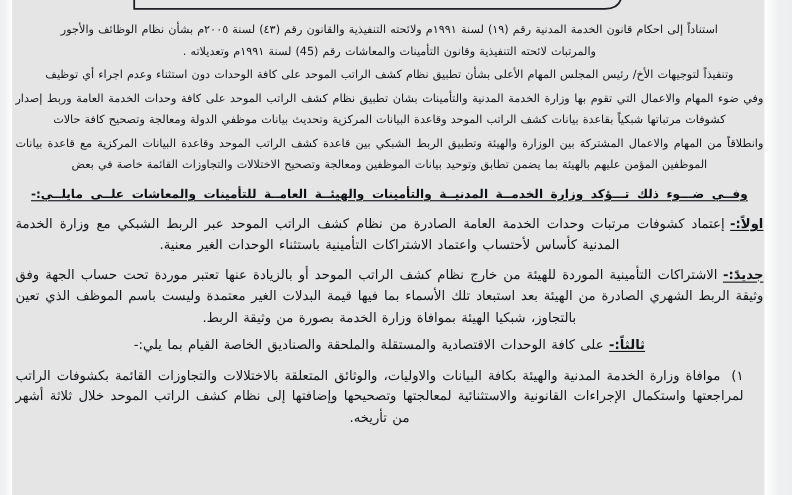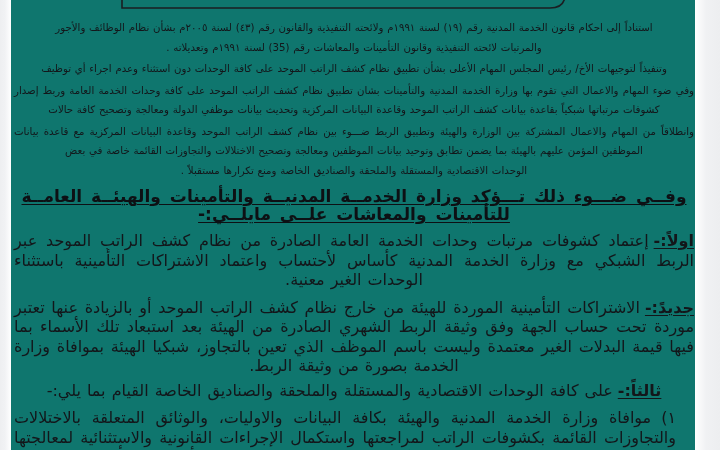--- a/index.html
+++ b/index.html
@@ -13,21 +13,21 @@
     height: 450px;
     overflow: hidden;
     font-family: "DejaVu Sans", "Liberation Sans", sans-serif;
   }
 
   
   #scan-page {
     position: relative;
     width: 720px;
     height: 450px;
-    background: #0f766e;
+    background: #e5e5e5;
     overflow: hidden;
   }
 
   
   .edge-band {
     position: absolute;
     top: 0;
     height: 450px;
     pointer-events: none;
   }
@@ -81,36 +81,36 @@
   }
 
   .para .tail {
     display: block;
     text-align: center;
   }
 
   
   .heading-line {
     margin: 7px 0 8px 0;
-    font-size: 17px;
+    font-size: 11px;
     font-weight: bold;
     line-height: 18px;
     text-align: center;
     letter-spacing: 0.9px;
     word-spacing: 3px;
     text-decoration: underline;
     text-underline-offset: 2px;
     text-decoration-thickness: 1px;
     color: #0d1014;
   }
 
   
   .clause {
     margin: 0 0 3px 0;
-    font-size: 16px;
+    font-size: 12px;
     line-height: 19.5px;
     text-align: justify;
     text-align-last: center;
     word-spacing: 1px;
   }
   .clause .ordinal {
     font-weight: bold;
     text-decoration: underline;
     text-underline-offset: 2px;
     text-decoration-thickness: 1px;
@@ -152,33 +152,32 @@
 
   <div id="letterhead-frame">
     <svg viewBox="0 0 450 14" preserveAspectRatio="none" aria-hidden="true">
       <path d="M 2 -6 L 2 10 L 430 10 Q 444 10 445 -2 L 445 -8" fill="none" stroke="#1b1e22" stroke-width="1.6" stroke-linecap="square"></path>
     </svg>
   </div>
 
   <div id="doc-body">
 
     <p class="para"><span>استناداً إلى احكام قانون الخدمة المدنية رقم (١٩) لسنة ١٩٩١م ولائحته التنفيذية والقانون رقم (٤٣) لسنة ٢٠٠٥م بشأن نظام الوظائف والأجور</span>
-      <span class="tail">والمرتبات لائحته التنفيذية وقانون التأمينات والمعاشات رقم (35) لسنة ١٩٩١م وتعديلاته .</span>
+      <span class="tail">والمرتبات لائحته التنفيذية وقانون التأمينات والمعاشات رقم (45) لسنة ١٩٩١م وتعديلاته .</span>
     </p>
 
     <p class="para"><span>وتنفيذاً لتوجيهات الأخ/ رئيس المجلس المهام الأعلى بشأن تطبيق نظام كشف الراتب الموحد على كافة الوحدات دون استثناء وعدم اجراء أي توظيف</span>
     </p>
 
     <p class="para"><span>وفي ضوء  المهام والاعمال التي تقوم بها وزارة الخدمة المدنية والتأمينات بشان تطبيق نظام كشف الراتب الموحد على كافة وحدات الخدمة العامة وربط</span>
       <span>إصدار كشوفات مرتباتها شبكياً بقاعدة بيانات كشف الراتب الموحد وقاعدة البيانات المركزية وتحديث بيانات موظفي الدولة ومعالجة وتصحيح كافة حالات</span>
     </p>
 
-    <p class="para"><span>وانطلاقاً من المهام والاعمال المشتركة بين الوزارة والهيئة وتطبيق الربط ضـــوء بين نظام كشف الراتب الموحد وقاعدة البيانات المركزية مع قاعدة</span>
+    <p class="para"><span>وانطلاقاً من المهام والاعمال المشتركة بين الوزارة والهيئة وتطبيق الربط الشبكي بين قاعدة كشف الراتب الموحد وقاعدة البيانات المركزية مع قاعدة</span>
       <span>بيانات الموظفين المؤمن عليهم بالهيئة بما يضمن تطابق وتوحيد بيانات الموظفين ومعالجة وتصحيح الاختلالات والتجاوزات القائمة خاصة في بعض</span>
-      <span class="tail">الوحدات الاقتصادية والمستقلة والملحقة والصناديق الخاصة ومنع تكرارها مستقبلاً .</span>
     </p>
 
     <div class="heading-line">وفــي ضـــوء  ذلك تـــؤكد وزارة الخدمــة المدنيــة والتأمينات والهيئــة العامــة للتأمينات والمعاشات علــى مايلــي:-</div>
 
     <p class="clause"><span class="ordinal">اولاً:-</span><span>إعتماد كشوفات مرتبات وحدات الخدمة العامة الصادرة من نظام كشف الراتب الموحد عبر الربط الشبكي مع وزارة الخدمة المدنية كأساس</span>
       <span class="tail">لأحتساب واعتماد الاشتراكات التأمينية باستثناء الوحدات الغير معنية.</span>
     </p>
 
     <div class="spacer-sm"></div>
 

